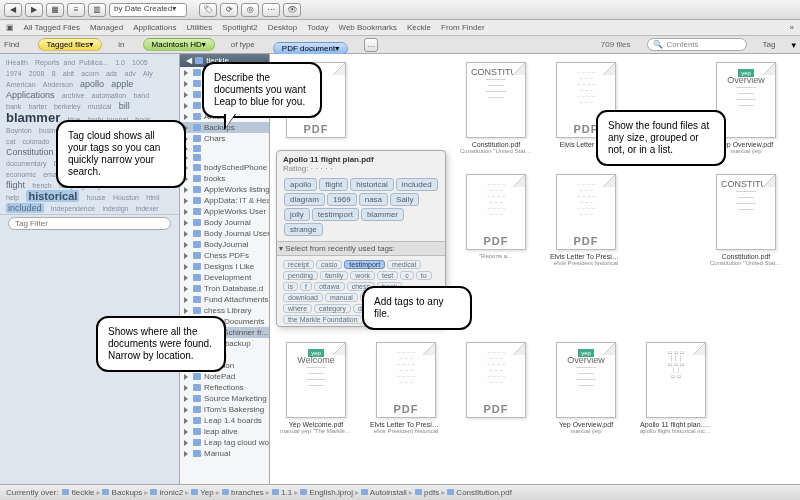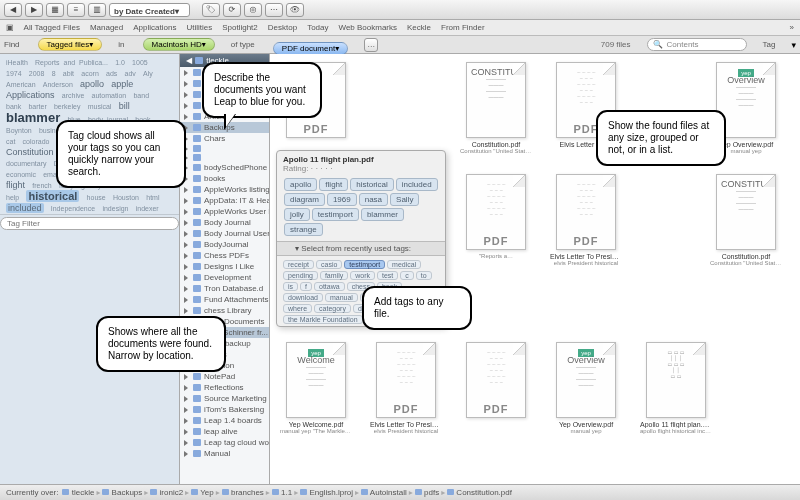--- a/index.html
+++ b/index.html
@@ -1,19 +1,19 @@
 <!DOCTYPE html>
 <html><head>
 <meta charset="utf-8">
 <style>
 * { box-sizing: border-box; margin: 0; padding: 0; }
 body { font-family: "Lucida Grande", Helvetica, Arial, sans-serif; font-size: 9px; background: #e8e8e8; width: 800px; height: 500px; overflow: hidden; position: relative; }
 .toolbar { height: 20px; background: linear-gradient(#f6f6f6,#dcdcdc); border-bottom: 1px solid #aaa; display: flex; align-items: center; padding: 0 4px; gap: 3px; }
 .tbtn { width: 18px; height: 14px; border: 1px solid #999; border-radius: 3px; background: linear-gradient(#fff,#e0e0e0); display: flex; align-items: center; justify-content: center; font-size: 8px; color: #444; }
-.tsel { height: 14px; border: 1px solid #999; border-radius: 3px; background: #fff; font-size: 8px; padding: 0 10px 0 4px; color: #444; display: flex; align-items: flex-end; font-weight: bold; }
+.tsel { height: 14px; border: 1px solid #999; border-radius: 3px; background: #fff; font-size: 8px; padding: 0 10px 0 4px; color: #444; display: flex; align-items: flex-start; }
 .bookmarks { height: 16px; background: #ececec; border-bottom: 1px solid #bbb; display: flex; align-items: center; padding: 0 6px; gap: 10px; font-size: 8px; color: #555; }
 .filterbar { height: 18px; background: #e4e4e4; border-bottom: 1px solid #aaa; display: flex; align-items: center; padding: 0 4px; gap: 16px; }
 .pill { height: 13px; border-radius: 7px; padding: 0 8px; font-size: 8px; display: flex; align-items: center; border: 1px solid rgba(0,0,0,.2); }
 .pill.yellow { background: linear-gradient(#fff2b0,#f5d94a); }
 .pill.green { background: linear-gradient(#d4f0b0,#a8d46a); }
 .pill.blue { background: linear-gradient(#c8e0ff,#8bb8f0); margin-top: 7px; }
 .findlbl { font-size: 8px; color: #555; margin-right: 2px; }
 .spacer { flex: 1; }
 .filecount { font-size: 8px; color: #666; }
 .searchbox { height: 13px; width: 100px; border: 1px solid #aaa; border-radius: 7px; background: #fff; font-size: 8px; padding: 0 6px; color: #888; display: flex; align-items: center; }
@@ -21,21 +21,21 @@
 .main { display: flex; height: 430px; }
 .sidebar { width: 180px; background: #dde6ef; border-right: 1px solid #aaa; display: flex; flex-direction: column; overflow: hidden; position: relative; }
 .tagcounthdr { font-size: 8px; color: #666; padding: 2px 6px; border-bottom: 1px solid #c0c8d0; }
 .tagcloud { padding: 3px 6px; font-size: 8px; line-height: 11px; color: #5a6a7a; word-spacing: 2px; flex: 0 0 auto; max-height: 160px; overflow: hidden; }
 .tagcloud span { display: inline; margin-right: 3px; }
 .tg-s { font-size: 7px; color: #8090a0; }
 .tg-m { font-size: 9px; color: #5a6a7a; }
 .tg-l { font-size: 11px; color: #405060; font-weight: bold; }
 .tg-xl { font-size: 13px; color: #304050; font-weight: bold; }
 .tg-hi { background: #a8c8e8; border-radius: 2px; padding: 0 2px; }
-.tagfilter { border-top: 1px solid #c0c8d0; padding: 2px 0; }
+.tagfilter { border-top: 1px solid #c0c8d0; padding: 2px 8px; }
 .tagfilter input { width: 100%; height: 13px; border: 1px solid #aaa; border-radius: 7px; font-size: 8px; padding: 0 6px; }
 .tree { width: 90px; background: #f4f6f8; border-right: 1px solid #aaa; overflow: hidden; font-size: 8px; color: #555; }
 .tree-hdr { background: linear-gradient(#6b7b8b,#4a5a6a); color: #fff; font-size: 8px; padding: 2px 6px; display: flex; align-items: center; gap: 3px; }
 .tree-item { padding: 1px 4px 1px 14px; display: flex; align-items: center; gap: 3px; white-space: nowrap; overflow: hidden; }
 .tree-item.sel { background: #b8c8d8; }
 .folder-ico { width: 8px; height: 7px; background: #88aadd; border-radius: 1px; display: inline-block; flex-shrink: 0; }
 .disclosure { width: 0; height: 0; border-top: 3px solid transparent; border-bottom: 3px solid transparent; border-left: 4px solid #777; display: inline-block; margin-left: -10px; margin-right: 2px; }
 .content { flex: 1; background: #fff; position: relative; overflow: hidden; }
 .grid { position: absolute; inset: 0; padding: 10px; }
 .thumb { position: absolute; width: 72px; text-align: center; }
@@ -47,21 +47,21 @@
 .thumbname { font-size: 7px; color: #333; white-space: nowrap; overflow: hidden; text-overflow: ellipsis; }
 .thumbsub { font-size: 6px; color: #888; white-space: nowrap; overflow: hidden; text-overflow: ellipsis; }
 .panel { position: absolute; background: #f0f0f0; border: 1px solid #aaa; border-radius: 4px; box-shadow: 2px 2px 6px rgba(0,0,0,.2); font-size: 8px; }
 .panel-hdr { background: linear-gradient(#eee,#d4d4d4); border-bottom: 1px solid #bbb; padding: 2px 6px; font-size: 8px; color: #444; border-radius: 4px 4px 0 0; display: flex; align-items: center; gap: 4px; }
 .dots { display: flex; gap: 2px; }
 .dot { width: 6px; height: 6px; border-radius: 50%; background: #ccc; border: 1px solid #aaa; }
 .panel-body { padding: 4px 6px; }
 .rating { color: #888; font-size: 8px; }
 .filetags { margin-top: 4px; }
 .filetags .tagchip { display: inline-block; background: #d8e4f0; border: 1px solid #a8b8c8; border-radius: 3px; padding: 1px 5px; margin: 1px; font-size: 8px; color: #506070; }
-.recent-hdr { background: #e0e0e0; border-top: 1px solid #bbb; border-bottom: 1px solid #bbb; padding: 2px 18px; font-size: 8px; color: #555; }
+.recent-hdr { background: #e0e0e0; border-top: 1px solid #bbb; border-bottom: 1px solid #bbb; padding: 2px 2px; font-size: 8px; color: #555; }
 .recent-body { padding: 3px 5px; max-height: 70px; overflow: hidden; }
 .rchip { display: inline-block; background: #e8eef4; border: 1px solid #c0c8d0; border-radius: 3px; padding: 0 4px; margin: 1px; font-size: 7px; color: #607080; }
 .rchip.hi { background: #a8c8f0; border-color: #7090c0; color: #304060; }
 .callout { position: absolute; background: #fff; border: 2px solid #000; border-radius: 12px; padding: 8px 10px; font-size: 10px; color: #000; line-height: 12px; max-width: 130px; z-index: 50; }
 .callout::after { content: ""; position: absolute; width: 0; height: 0; }
 .co-tl::after { bottom: -14px; left: 20px; border-top: 16px solid #000; border-right: 12px solid transparent; }
 .co-tl::before { content: ""; position: absolute; bottom: -11px; left: 22px; border-top: 13px solid #fff; border-right: 9px solid transparent; z-index: 1; }
 .statusbar { height: 16px; background: linear-gradient(#eee,#d8d8d8); border-top: 1px solid #aaa; display: flex; align-items: center; padding: 0 6px; font-size: 8px; color: #555; gap: 4px; }
 .crumb { display: flex; align-items: center; gap: 2px; }
 .crumb-sep { color: #aaa; }

